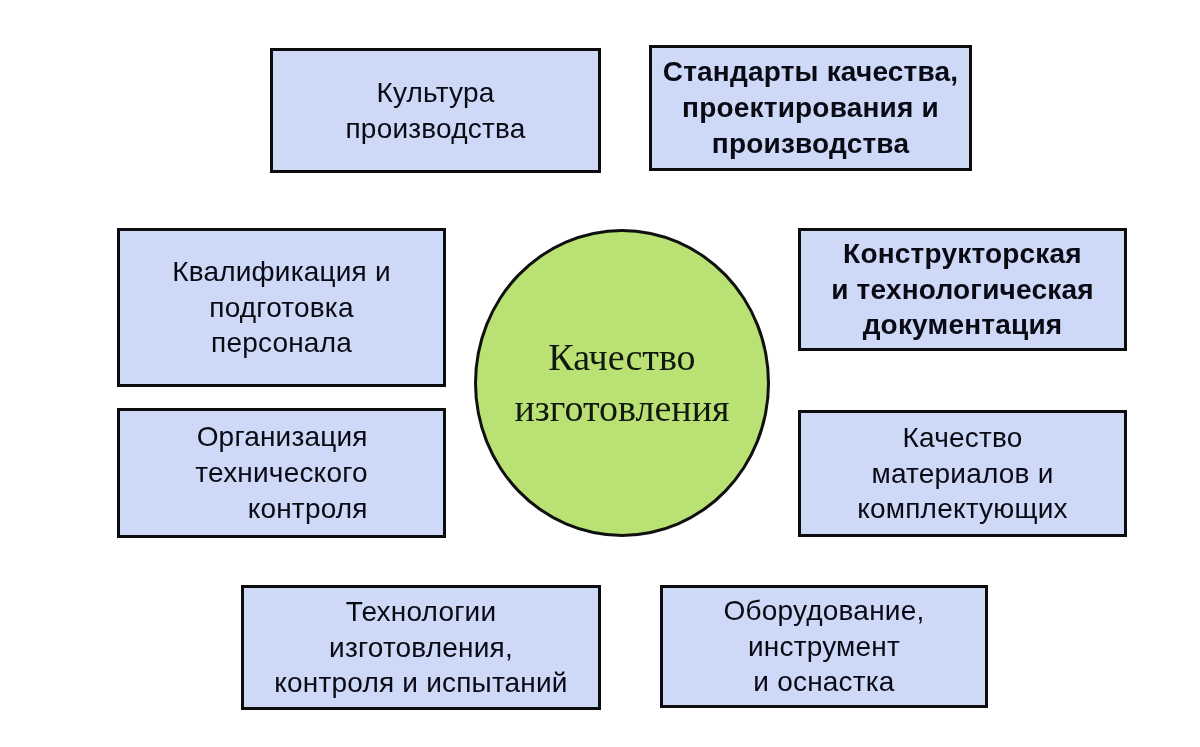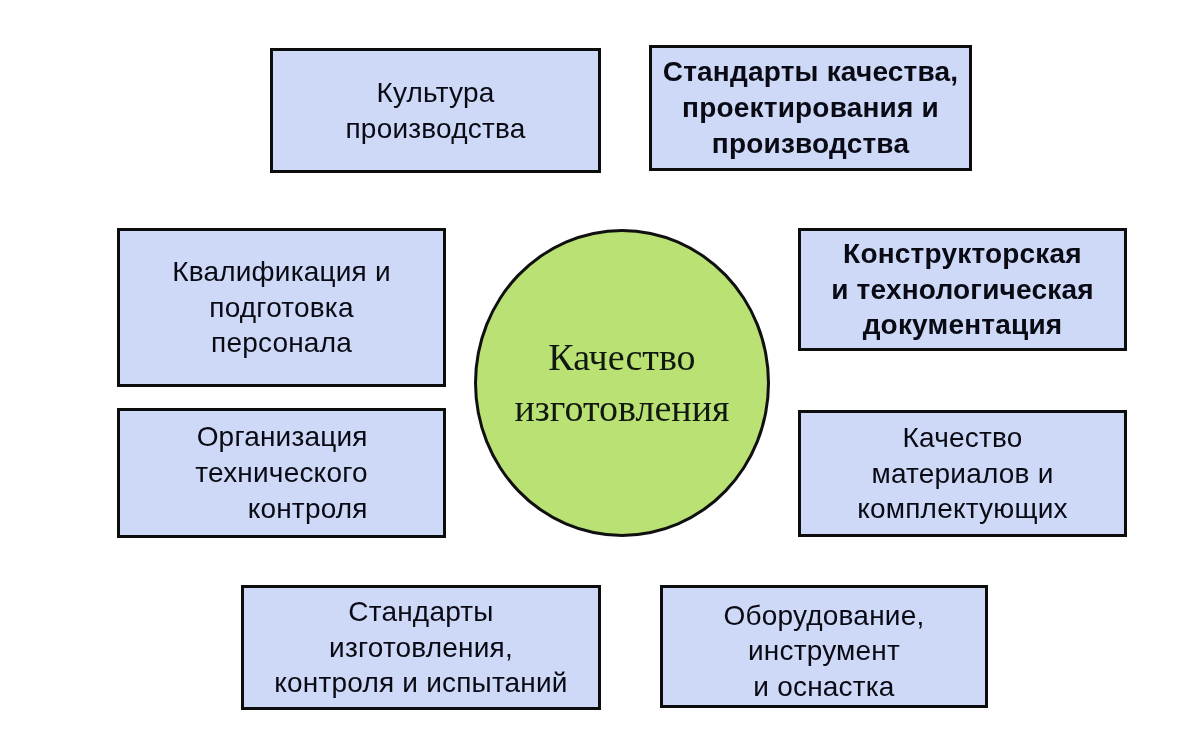--- a/index.html
+++ b/index.html
@@ -55,21 +55,21 @@
     white-space: pre-line;
   }
   
   .n1 { left: 270px; top: 48px;  width: 331px; height: 125px; }
   .n2 { left: 649px; top: 45px;  width: 323px; height: 126px; font-weight: bold; }
   .n3 { left: 117px; top: 228px; width: 329px; height: 159px; }
   .n4 { left: 798px; top: 228px; width: 329px; height: 123px; font-weight: bold; }
   .n5 { left: 117px; top: 408px; width: 329px; height: 130px; text-align: right; }
   .n6 { left: 798px; top: 410px; width: 329px; height: 127px; }
   .n7 { left: 241px; top: 585px; width: 360px; height: 125px; }
-  .n8 { left: 660px; top: 585px; width: 328px; height: 123px; align-items: flex-end; }
+  .n8 { left: 660px; top: 585px; width: 328px; height: 123px; }
 </style>
 </head>
 <body>
 
 <div class="canvas">
 
   <div class="factor-box n1">
     <span class="factor-label">Культура
 производства</span>
   </div>
@@ -98,21 +98,21 @@
 контроля</span>
   </div>
 
   <div class="factor-box n6">
     <span class="factor-label">Качество
 материалов и
 комплектующих</span>
   </div>
 
   <div class="factor-box n7">
-    <span class="factor-label">Стандарты
+    <span class="factor-label">Технологии
 изготовления,
 контроля и испытаний</span>
   </div>
 
   <div class="factor-box n8">
     <span class="factor-label">Оборудование,
 инструмент
 и оснастка</span>
   </div>
 

